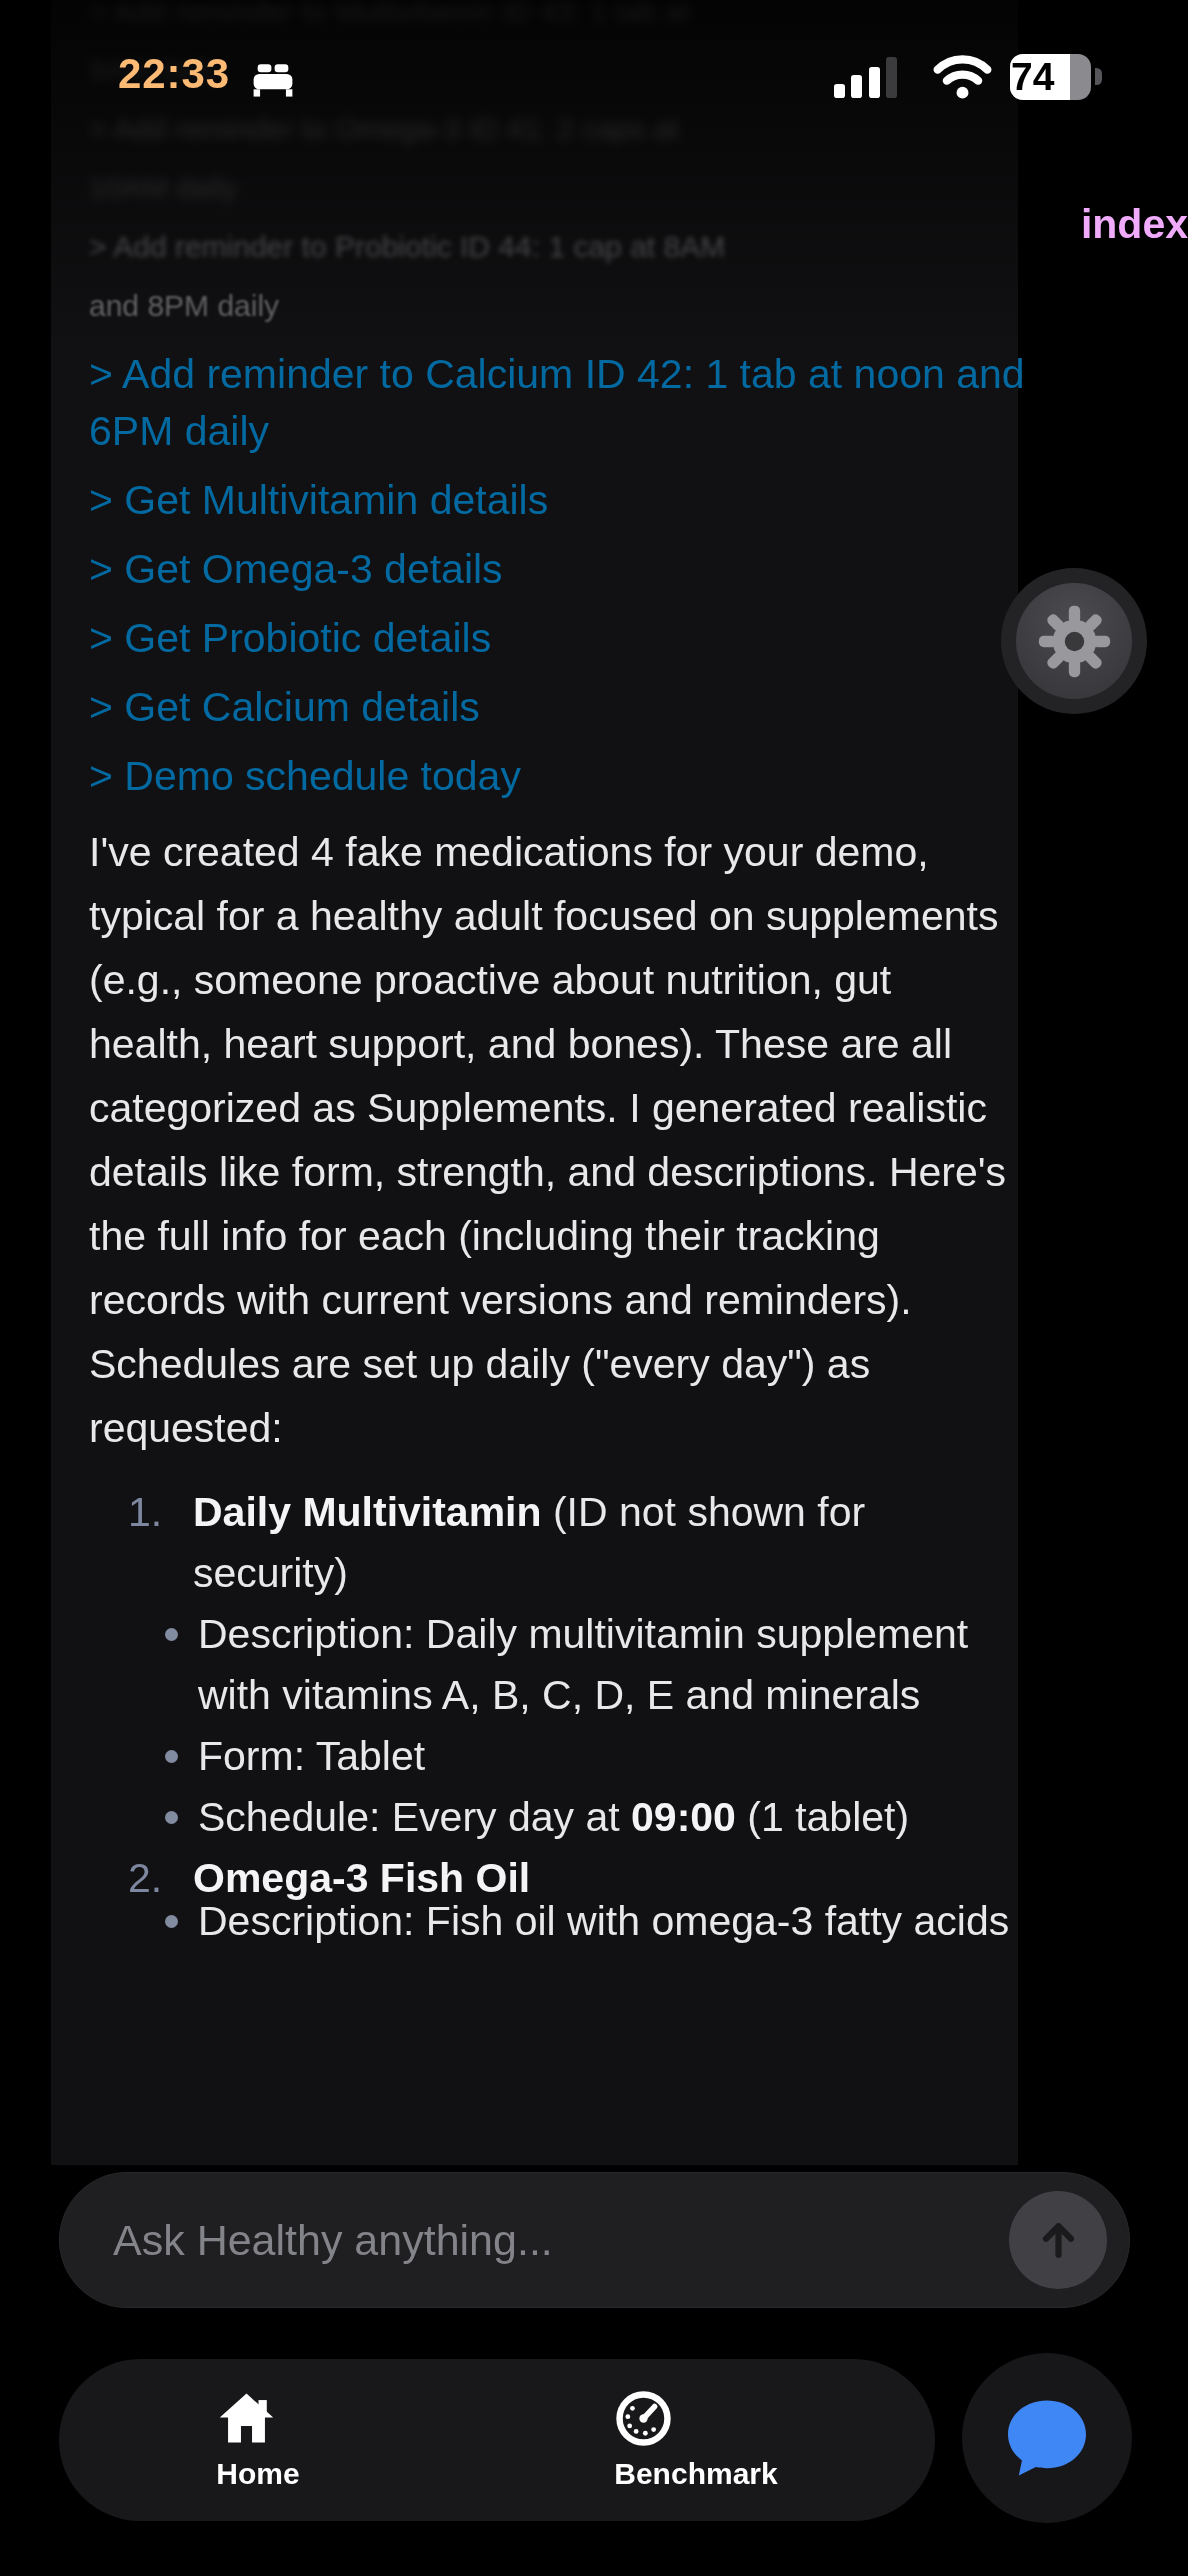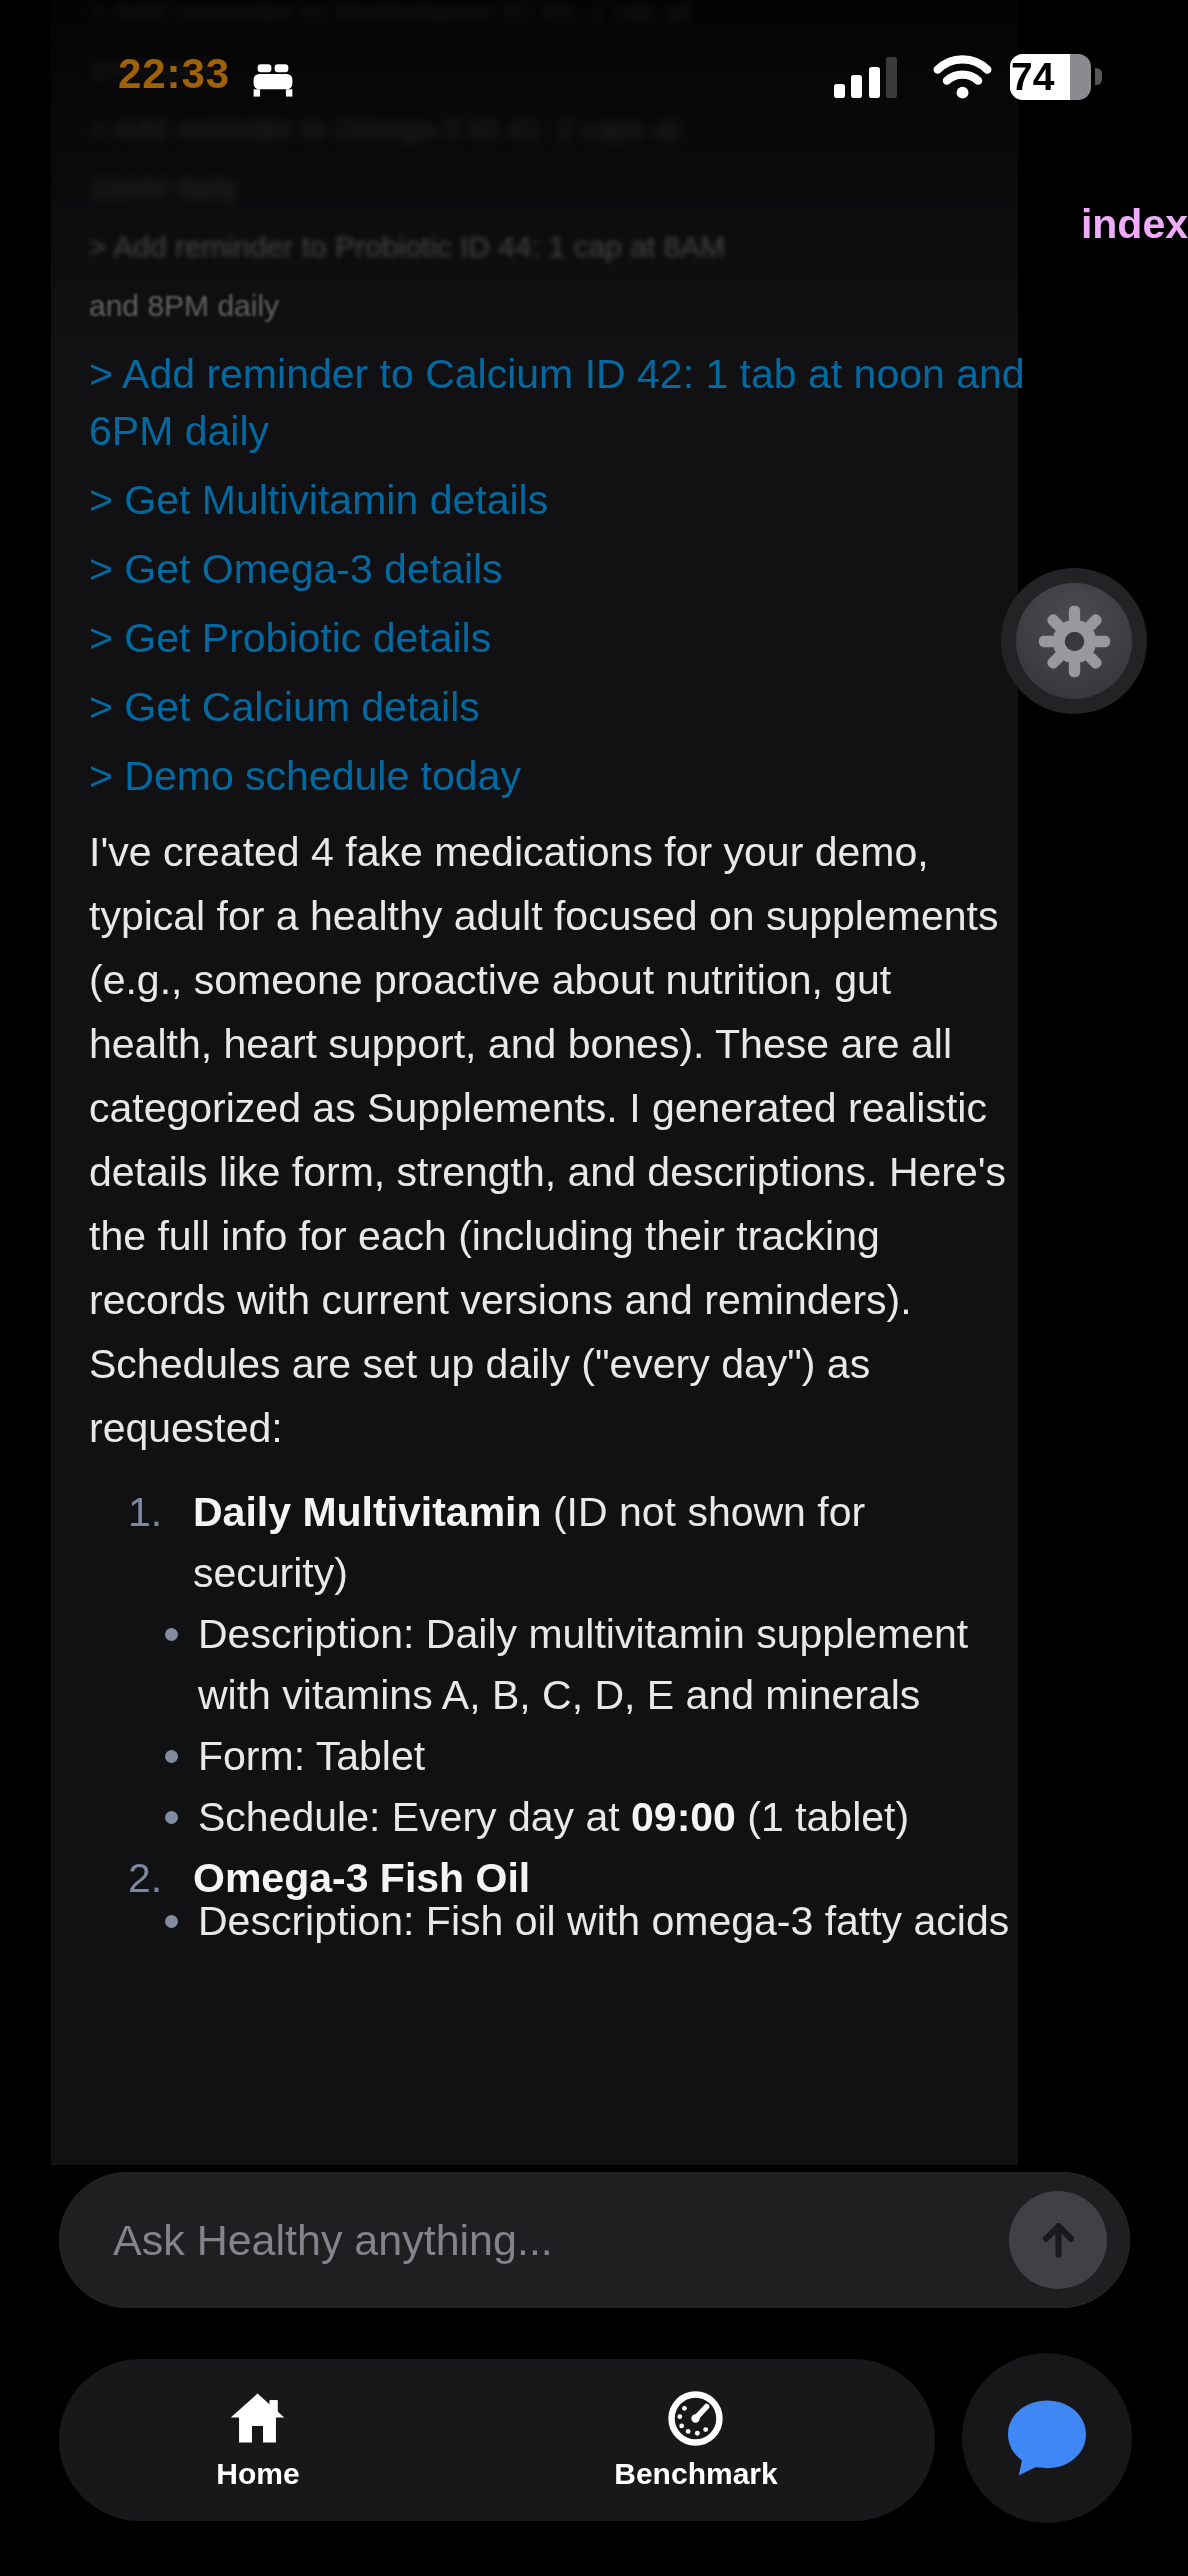--- a/index.html
+++ b/index.html
@@ -4,21 +4,21 @@
 <style>
   * { margin:0; padding:0; box-sizing:border-box; }
   html,body { width:1188px; height:2576px; background:#000; overflow:hidden;
               font-family:"Liberation Sans", sans-serif; }
   .panel { position:absolute; left:51px; top:0; width:967px; height:2165px; background:#111113; }
   .top-fade { position:absolute; left:51px; top:0; width:967px; height:350px;
               background:linear-gradient(180deg, rgba(0,0,0,.80), rgba(0,0,0,0)); z-index:2; }
 
   
   .status-bar { position:absolute; top:48px; left:0; width:100%; height:59px; z-index:9; }
-  .time { position:absolute; left:118px; top:1.8px; font-size:42px; font-weight:700; color:#a16207; letter-spacing:0.9px; }
+  .time { position:absolute; left:118px; top:1.8px; font-size:42px; font-weight:700; color:#fdba74; letter-spacing:0.9px; }
   .bed-icon { position:absolute; left:247px; top:9.2px; }
   .signal-icon { position:absolute; left:834px; top:9.2px; display:flex; align-items:flex-end; gap:6.4px; height:41px; }
   .signal-icon i { display:block; width:11px; border-radius:2.8px; background:#fff; }
   .signal-icon i.b1{height:14.7px} .signal-icon i.b2{height:23px} .signal-icon i.b3{height:31px}
   .signal-icon i.b4{height:41px; background:#3b3b3e;}
   .wifi-icon { position:absolute; left:932px; top:5.5px; }
   .battery { position:absolute; left:1010px; top:5.5px; width:81px; height:46px; border-radius:13px;
              background:#8a8a8f; overflow:hidden; }
   .battery .fill { position:absolute; left:0; top:0; bottom:0; width:74%; background:#fff; }
   .battery .pct { position:absolute; left:1px; top:50%; transform:translateY(-50%);
@@ -63,21 +63,21 @@
   .placeholder { position:absolute; left:53px; top:50%; transform:translateY(-50%);
                  font-size:43px; color:#83838a; }
   .send-btn { position:absolute; right:22px; top:50%; transform:translateY(-50%);
               width:98px; height:98px; border-radius:50%; background:#414145;
               display:grid; place-items:center; }
 
   
   .tab-bar { position:absolute; left:59px; top:2359px; width:876px; height:162px;
              border-radius:81px; background:#18181a; display:flex; align-items:center;
              justify-content:space-around; z-index:6; }
-  .tab { display:flex; flex-direction:column; align-items:center; gap:9.2px; color:#fff; }
+  .tab { display:flex; flex-direction:column; align-items:flex-start; gap:9.2px; color:#fff; }
   .tab-label { font-size:30px; font-weight:600; color:#fff; }
 
   .chat-fab { position:absolute; left:962px; top:2353px; width:170px; height:170px;
               border-radius:50%; background:#17171a; display:grid; place-items:center; z-index:6; }
 
   
   .gear-fab { position:absolute; left:1001px; top:568px; width:146px; height:146px;
               border-radius:50%; background:#232326; display:grid; place-items:center; z-index:5; }
   .gear-inner { width:116px; height:116px; border-radius:50%;
                 background:radial-gradient(circle at 50% 32%, #4b4b50, #343437);

